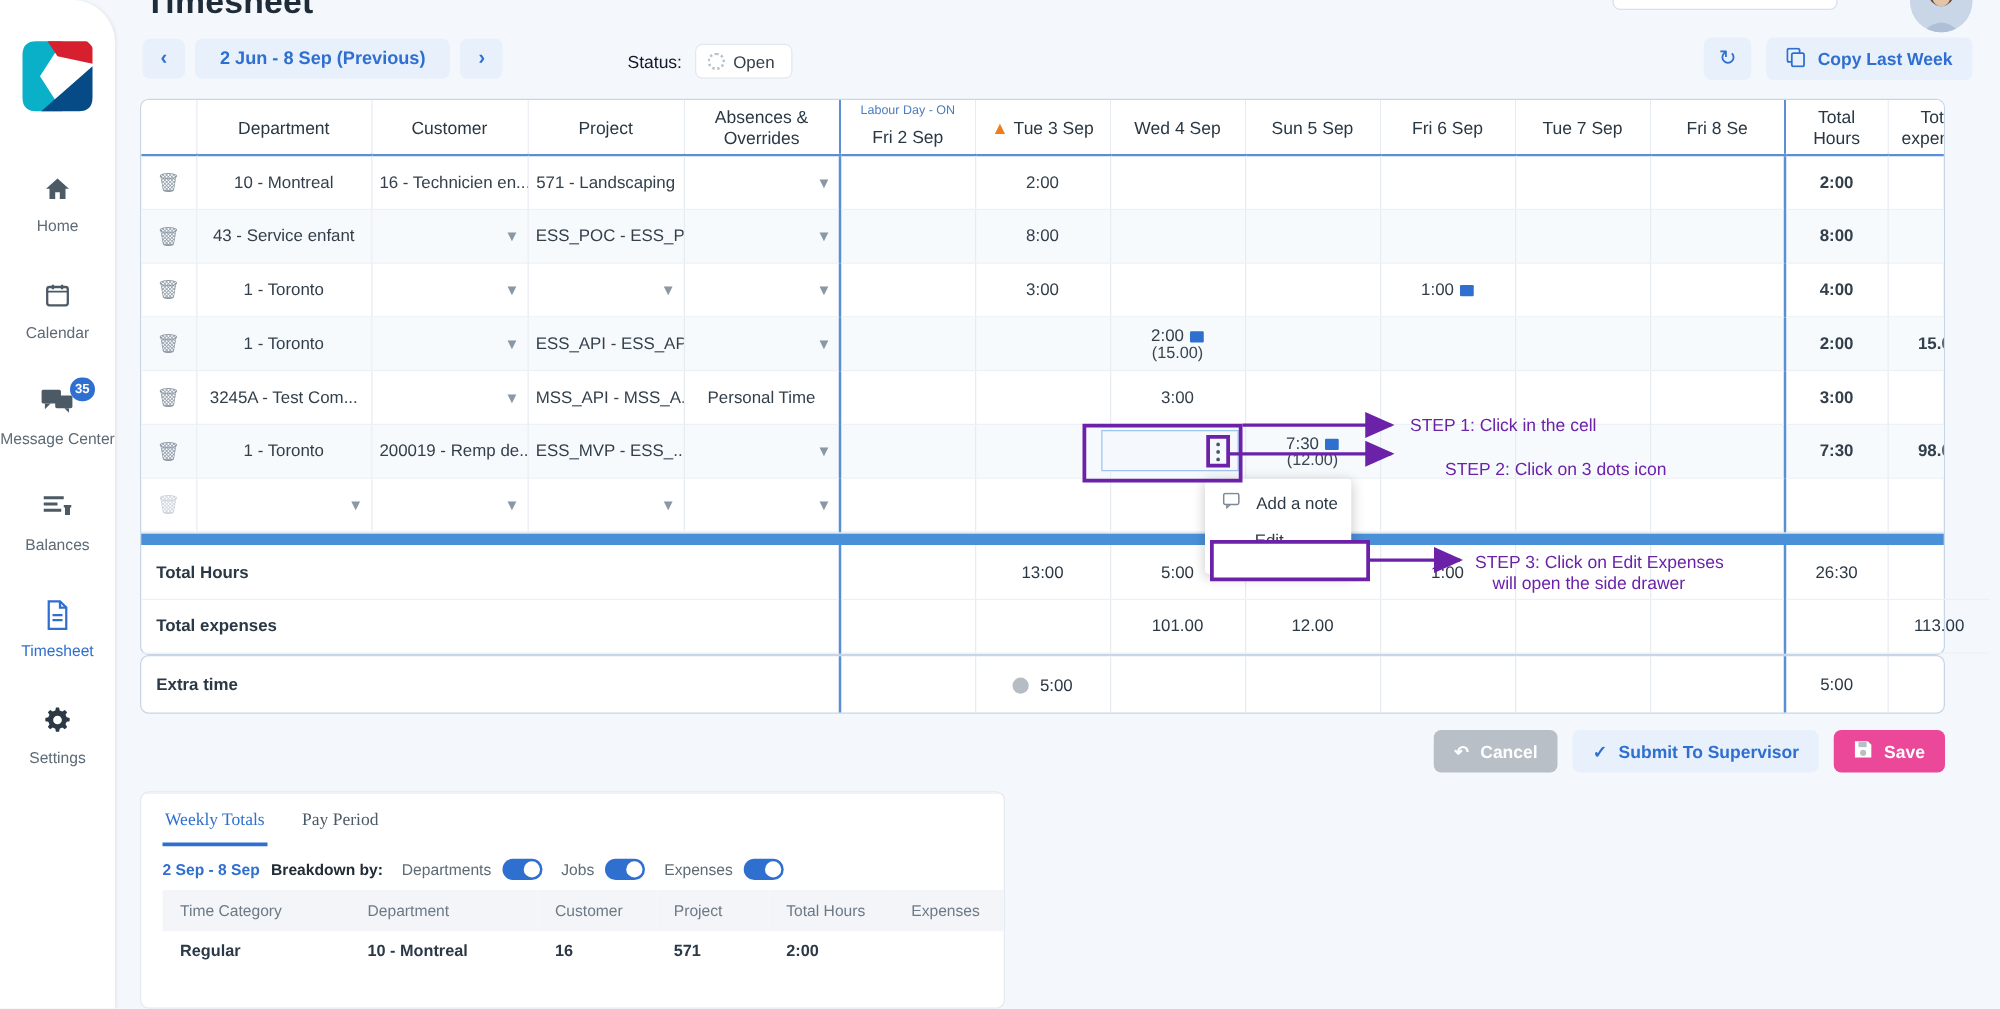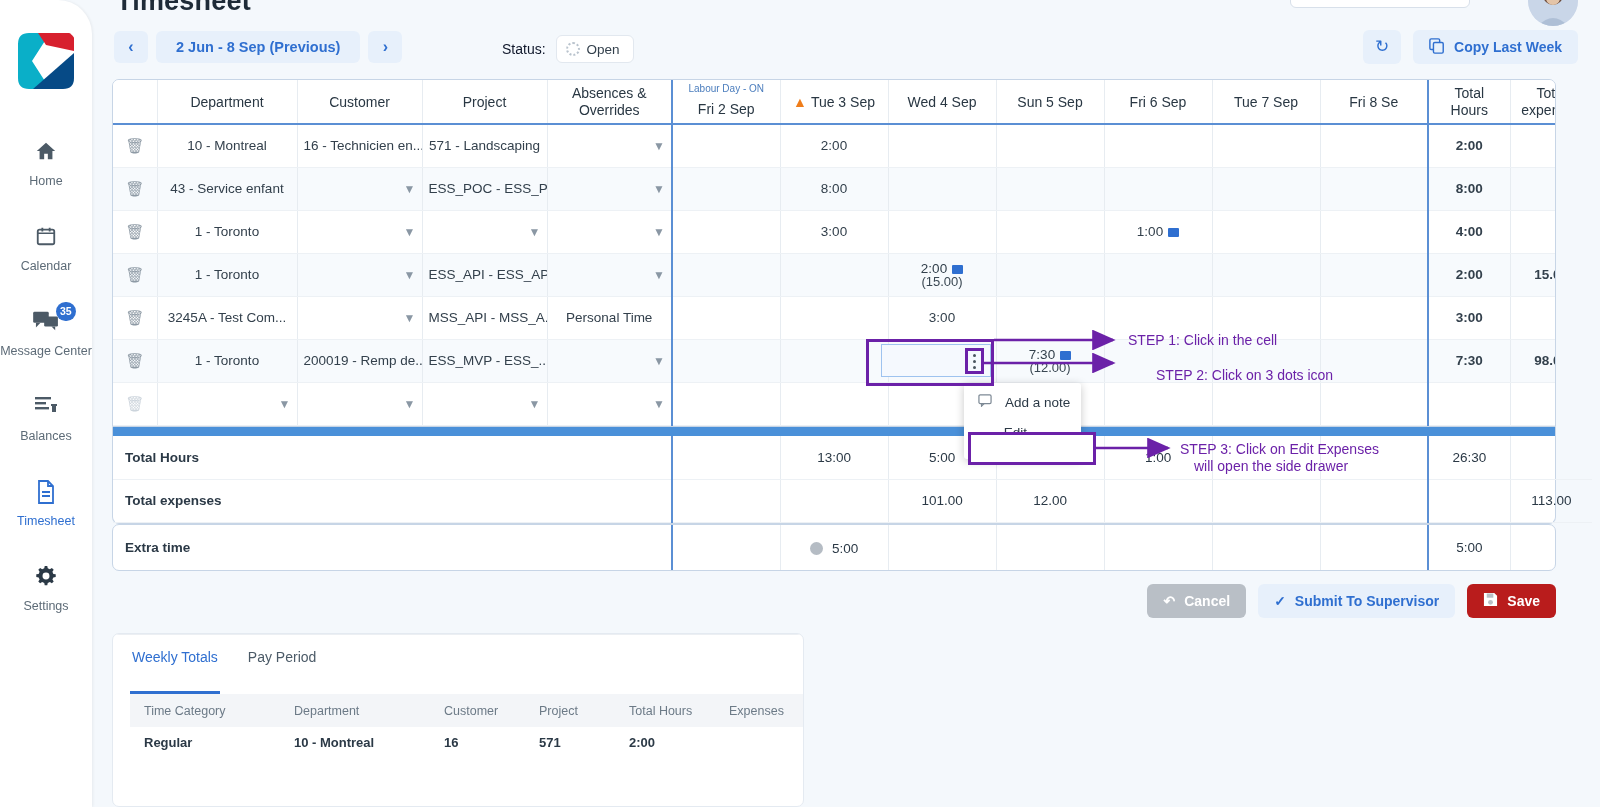--- a/index.html
+++ b/index.html
@@ -146,30 +146,30 @@
   }
   .graydot{ display:inline-block; width:13px; height:13px; border-radius:50%; background:#b5bcc4;
             margin-right:9px; position:relative; top:2px;}
 
   
   .actions{ position:absolute; right:44px; top:584px; display:flex; gap:12px; align-items:center;}
   .btn{ height:34px; border-radius:6px; display:flex; align-items:center; gap:9px;
         padding:0 16px; font-size:14px; font-weight:bold; cursor:pointer; }
   .btn-cancel{ background:#b9bfc6; color:#ffffff; }
   .btn-submit{ background:#e7f0fb; color:#2f6fd0; }
-  .btn-save{ background:#b91c1c; color:#ffffff; }
+  .btn-save{ background:#ec4899; color:#ffffff; }
 
   
   .summary{
     position:absolute; left:112px; top:633px; width:692px; height:174px;
     background:#fff; border:1px solid #e4eaf1; border-radius:7px; overflow:hidden;
   }
   .summary h3{ font-size:14.5px; font-weight:bold; color:#233140; padding:19px 0 17px 17px; }
   .sumtabs{ border-top:1px solid #eceff3; padding:0 17px; display:flex; gap:26px; }
-  .sumtab{ font-size:14px; color:#4b5a67; padding:14px 2px 26px; cursor:pointer; }
+  .sumtab{ font-size:14px; color:#4b5a67; padding:14px 2px 9px; cursor:pointer;font-family:Liberation Serif, serif; }
   .sumtab.active{ color:#2f6fd0; border-bottom:3px solid #2f6fd0; }
   .brkrow{ display:flex; align-items:center; gap:9px; padding:10px 0 8px 17px; font-size:12.5px;}
   .brkrow .dt{ color:#2f6fd0; font-weight:bold; }
   .brkrow .bb{ color:#222c36; font-weight:bold; }
   .brkrow .tg-lbl{ color:#5d6b77; margin-left:6px;}
   .toggle{ width:32px; height:17px; border-radius:9px; background:#2f6fd0; position:relative; cursor:pointer;}
   .toggle:after{ content:""; position:absolute; right:2px; top:2px; width:13px; height:13px;
                  border-radius:50%; background:#fff; }
   table.sumtable{ width:660px; margin-left:17px; border-collapse:collapse; table-layout:fixed;}
   table.sumtable th{ background:#f3f5f8; font-size:12.5px; color:#6c7a87; font-weight:normal;
@@ -593,20 +593,30 @@
       </span>
       <span>Save</span>
     </div>
   </div>
 
   <div class="summary">
     <div class="sumtabs">
       <div class="sumtab active">Weekly Totals</div>
       <div class="sumtab">Pay Period</div>
     </div>
+    <div class="brkrow">
+      <span class="dt">2 Sep - 8 Sep</span>
+      <span class="bb">Breakdown by:</span>
+      <span class="tg-lbl">Departments</span>
+      <span class="toggle"></span>
+      <span class="tg-lbl">Jobs</span>
+      <span class="toggle"></span>
+      <span class="tg-lbl">Expenses</span>
+      <span class="toggle"></span>
+    </div>
     <table class="sumtable">
       <colgroup>
           <col style="width:150px">
           <col style="width:150px">
           <col style="width:95px">
           <col style="width:90px">
           <col style="width:100px">
           <col style="width:90px">
         </colgroup>
       <thead>

